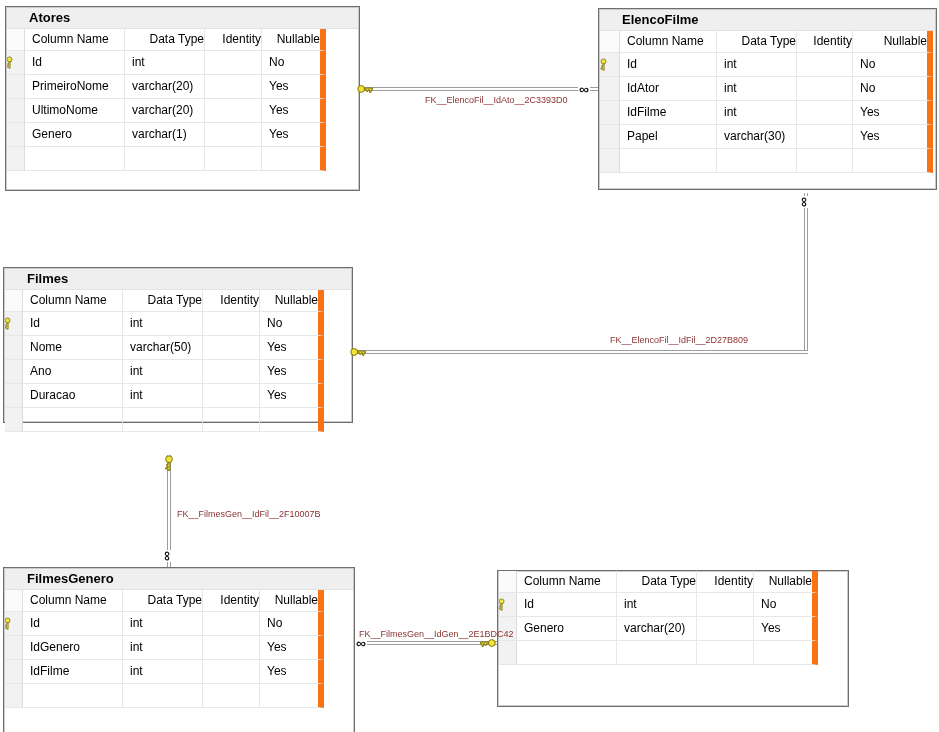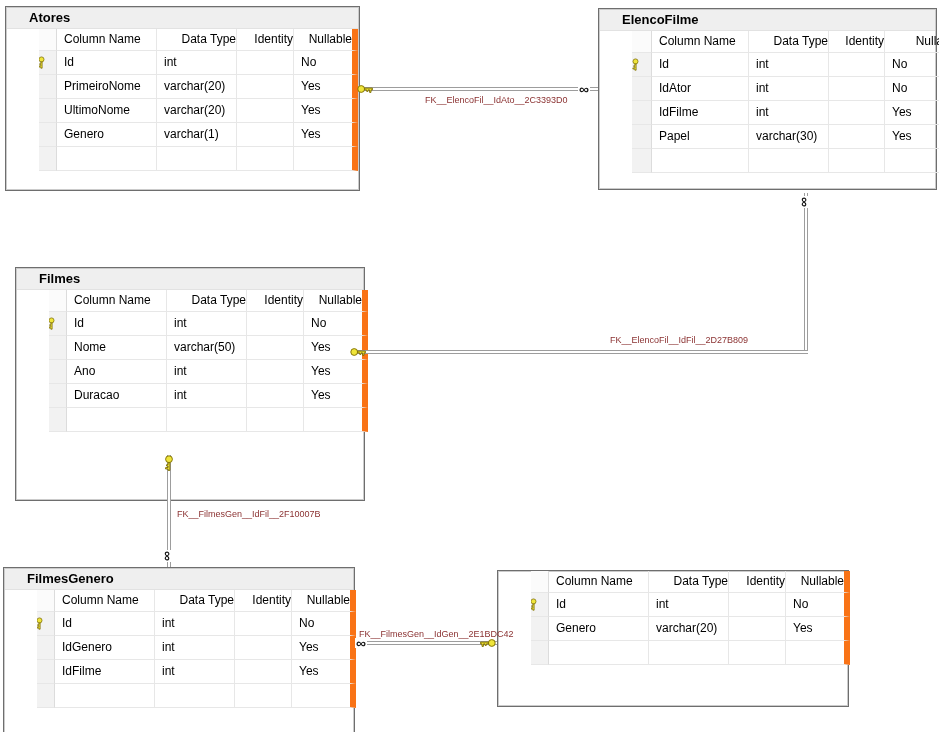--- a/index.html
+++ b/index.html
@@ -5,21 +5,21 @@
   html,body{margin:0;padding:0;background:#fff;}
   .canvas{position:relative;width:939px;height:732px;background:#fff;overflow:hidden;
           font-family:"Liberation Sans",sans-serif;}
 
   
   .table-node{position:absolute;background:#fff;border:1px solid #6e6e6e;
               box-shadow:inset 0 0 0 1px #cbcbcb;box-sizing:border-box;}
   .table-title{height:20px;line-height:20px;background:#efefef;border-bottom:1px solid #e2e2e2;
                font-size:13px;font-weight:bold;color:#000;padding-left:22px;margin:1px 1px 0 1px;}
   .grid{margin-left:1px;}
-  .row{display:grid;grid-template-columns:18px 100px 80px 57px 64px;height:24px;margin-left:32px;}
+  .row{display:grid;grid-template-columns:18px 100px 80px 57px 64px;height:24px;}
   .wide .row{grid-template-columns:20px 97px 80px 56px 1fr;width:calc(100% - 3px);}
   .row.hdr{height:22px;}
   .cell{box-sizing:border-box;border-right:1px solid #e7e7e7;border-bottom:1px solid #e7e7e7;
         font-size:12px;color:#000;line-height:23px;padding-left:7px;white-space:nowrap;overflow:hidden;}
   .hdr .cell{border-bottom:1px solid #e7e7e7;line-height:21px;}
   .cell.sel{background:#f2f2f2;border-right:1px solid #dcdcdc;padding:0;
             display:flex;align-items:center;justify-content:center;}
   .hdr .cell.sel{background:#fbfbfb;}
   .cell.ctr{text-align:right;padding-left:0;}
   .cell.last{border-right:6px solid #f97316;}
@@ -146,21 +146,21 @@
       <div class="row">
         <div class="cell sel"></div>
         <div class="cell"></div>
         <div class="cell"></div>
         <div class="cell"></div>
         <div class="cell last"></div>
       </div>
     </div>
   </div>
 
-  <div class="table-node" style="left:15px;top:267px;width:350px;height:234px">
+  <div class="table-node" style="left:3px;top:267px;width:350px;height:156px">
     <div class="table-title">Filmes</div>
     <div class="grid">
       <div class="row hdr">
         <div class="cell sel"></div>
         <div class="cell">Column Name</div>
         <div class="cell ctr">Data Type</div>
         <div class="cell ctr">Identity</div>
         <div class="cell ctr last">Nullable</div>
       </div>
       <div class="row">

